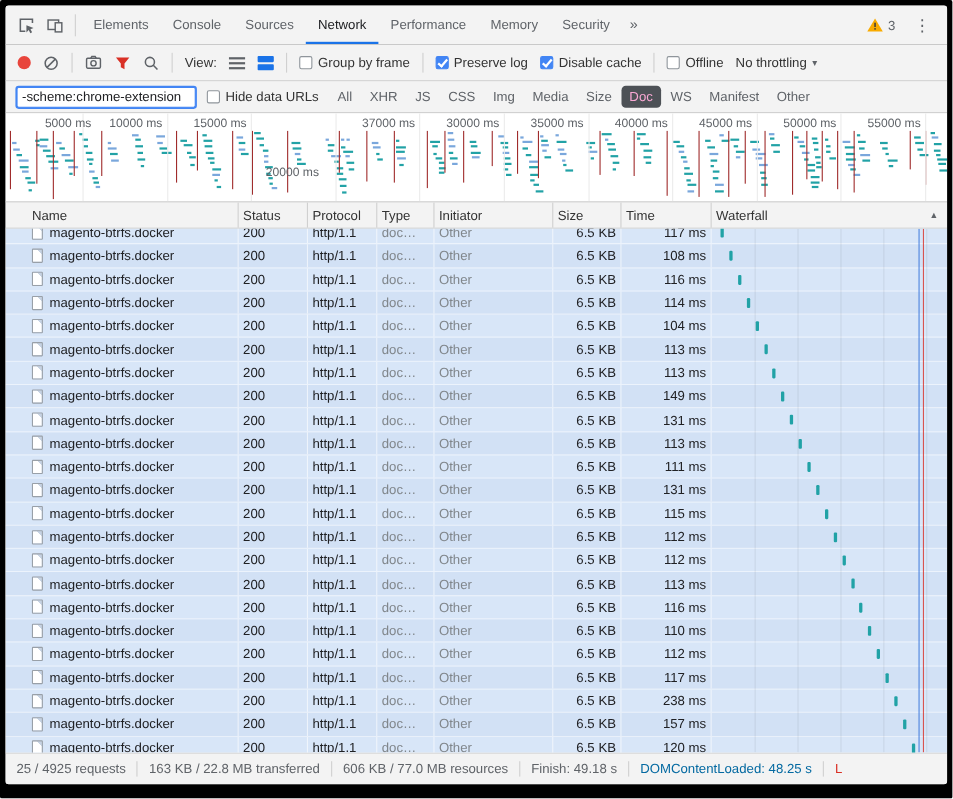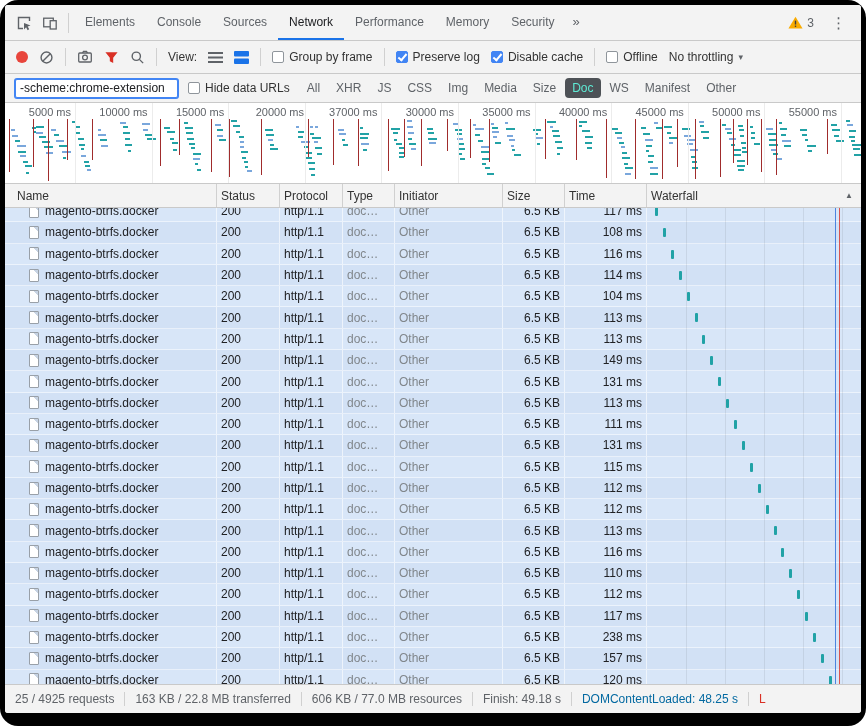--- a/index.html
+++ b/index.html
@@ -1,17 +1,17 @@
 <!DOCTYPE html>
 <html><head>
 <meta charset="utf-8">
 <style>
   html,body{margin:0;padding:0}
   body{width:866px;height:726px;background:#ffffff;overflow:hidden}
-  .frame{width:866px;height:726px;background:#000;border-radius:18px;padding:5px 5px 13px;box-sizing:border-box}
+  .frame{width:866px;height:726px;background:#000;border-radius:2px;padding:5px 5px 13px;box-sizing:border-box}
   .devtools{width:100%;height:100%;background:#f3f3f3;display:flex;flex-direction:column;
     font-family:"Liberation Sans",sans-serif;font-size:12px;color:#333;border-radius:3px;overflow:hidden}
 
   
   .tabbar{flex:0 0 35px;display:flex;align-items:center;border-bottom:1px solid #c9c9c9;padding:0 6px;background:#f3f3f3}
   .icon-btn{width:26px;height:26px;display:flex;align-items:center;justify-content:center;border-radius:3px;cursor:pointer}
   .tb-sep{width:1px;height:20px;background:#d0d0d0;margin:0 5px}
   .tabs{display:flex;align-self:stretch}
   .tab{display:flex;align-items:center;padding:0 11px;color:#5f6368;border-bottom:2px solid transparent;box-sizing:border-box;cursor:pointer}
   .tab.active{color:#202124;border-bottom-color:#1a73e8}
@@ -32,35 +32,35 @@
   .cb.checked .box::after{content:"";position:absolute;left:3px;top:0;width:3px;height:7px;border:solid #fff;border-width:0 2px 2px 0;transform:rotate(40deg)}
   .dd{display:flex;align-items:center;gap:5px;color:#333;cursor:pointer}
   .caret{font-size:9px;color:#5f6368}
 
   
   .filterbar{flex:0 0 28px;display:flex;align-items:center;gap:10px;padding:0 10px;border-bottom:1px solid #c9c9c9;background:#f3f3f3}
   .filter-input{width:163px;height:19px;border:1px solid #4285f4;box-shadow:0 0 0 1px #4285f4;border-radius:2px;
     font:12px "Liberation Sans",sans-serif;padding:0 4px;color:#202124;background:#fff;box-sizing:border-box;outline:none}
   .ftypes{display:flex;align-items:center;gap:2px}
   .ftype{padding:3px 7px;border-radius:4px;color:#5f6368;cursor:pointer;white-space:nowrap}
-  .ftype.active{background:#4d5156;color:#5eead4}
+  .ftype.active{background:#4d5156;color:#f9a8d4}
 
   
   .overview{flex:0 0 80px;position:relative;background:#fff;border-bottom:1px solid #c9c9c9;overflow:hidden}
   .ov-grid{position:absolute;top:0;bottom:0;width:1px;background:#ececec}
   .ov-label{position:absolute;top:3px;font-size:11px;color:#5f6368;transform:translateX(-100%);padding-right:4px;white-space:nowrap}
   #ov-marks{position:absolute;left:0;right:0;top:16px;bottom:2px}
   .ov-red{position:absolute;top:0;width:1px;background:#a02c2c}
   .ov-dash{position:absolute;height:2px;background:#22a2a6}
   .ov-dash.blue{background:#7aa7dc}
 
   
   .thead{flex:0 0 23px;display:flex;align-items:stretch;background:#f3f3f3;border-bottom:1px solid #c9c9c9;color:#333}
   .th{display:flex;align-items:center;padding:0 4px;border-right:1px solid #d0d0d0;overflow:hidden;white-space:nowrap;box-sizing:border-box;cursor:pointer}
-  .th.c-name{padding-left:12px}
+  .th.c-name{padding-left:24px}
   .th.c-waterfall{border-right:none;justify-content:space-between;padding-right:8px}
   .sort-arrow{font-size:8px;color:#5f6368}
   .c-name{width:212px}
   .c-status{width:63px}
   .c-protocol{width:63px}
   .c-type{width:52px}
   .c-initiator{width:108px}
   .c-size{width:62px}
   .c-time{width:82px}
   .c-waterfall{flex:1}
@@ -507,27 +507,27 @@
           <div class="ov-dash" style="left: 841px; top: 1px; width: 4px;"></div>
           <div class="ov-dash blue" style="left: 842px; top: 5px; width: 6px;"></div>
           <div class="ov-dash" style="left: 844px; top: 11px; width: 7px;"></div>
           <div class="ov-dash" style="left: 844px; top: 17px; width: 6px;"></div>
           <div class="ov-dash" style="left: 846px; top: 21px; width: 4px;"></div>
           <div class="ov-dash" style="left: 847px; top: 25px; width: 9px;"></div>
           <div class="ov-dash" style="left: 848px; top: 29px; width: 7px;"></div>
           <div class="ov-dash" style="left: 849px; top: 35px; width: 7px;"></div>
         </div>
     <div class="ov-grid" style="left: 70px;"></div>
-        <div class="ov-label" style="left: 70px;">5000 ms</div>
+        <div class="ov-label" style="left: 82px;">5000 ms</div>
         <div class="ov-grid" style="left: 146.6px;"></div>
         <div class="ov-label" style="left: 146.6px;">10000 ms</div>
         <div class="ov-grid" style="left: 223.2px;"></div>
         <div class="ov-label" style="left: 223.2px;">15000 ms</div>
         <div class="ov-grid" style="left: 299.8px;"></div>
-        <div class="ov-label" style="left: 303px;">20000 ms</div>
+        <div class="ov-label" style="left: 289px; margin-top: 45px;">20000 ms</div>
         <div class="ov-grid" style="left: 376.4px;"></div>
         <div class="ov-label" style="left: 376.4px;">37000 ms</div>
         <div class="ov-grid" style="left: 453px;"></div>
         <div class="ov-label" style="left: 453px;">30000 ms</div>
         <div class="ov-grid" style="left: 529.6px;"></div>
         <div class="ov-label" style="left: 529.6px;">35000 ms</div>
         <div class="ov-grid" style="left: 606.2px;"></div>
         <div class="ov-label" style="left: 606.2px;">40000 ms</div>
         <div class="ov-grid" style="left: 682.8px;"></div>
         <div class="ov-label" style="left: 682.8px;">45000 ms</div>

